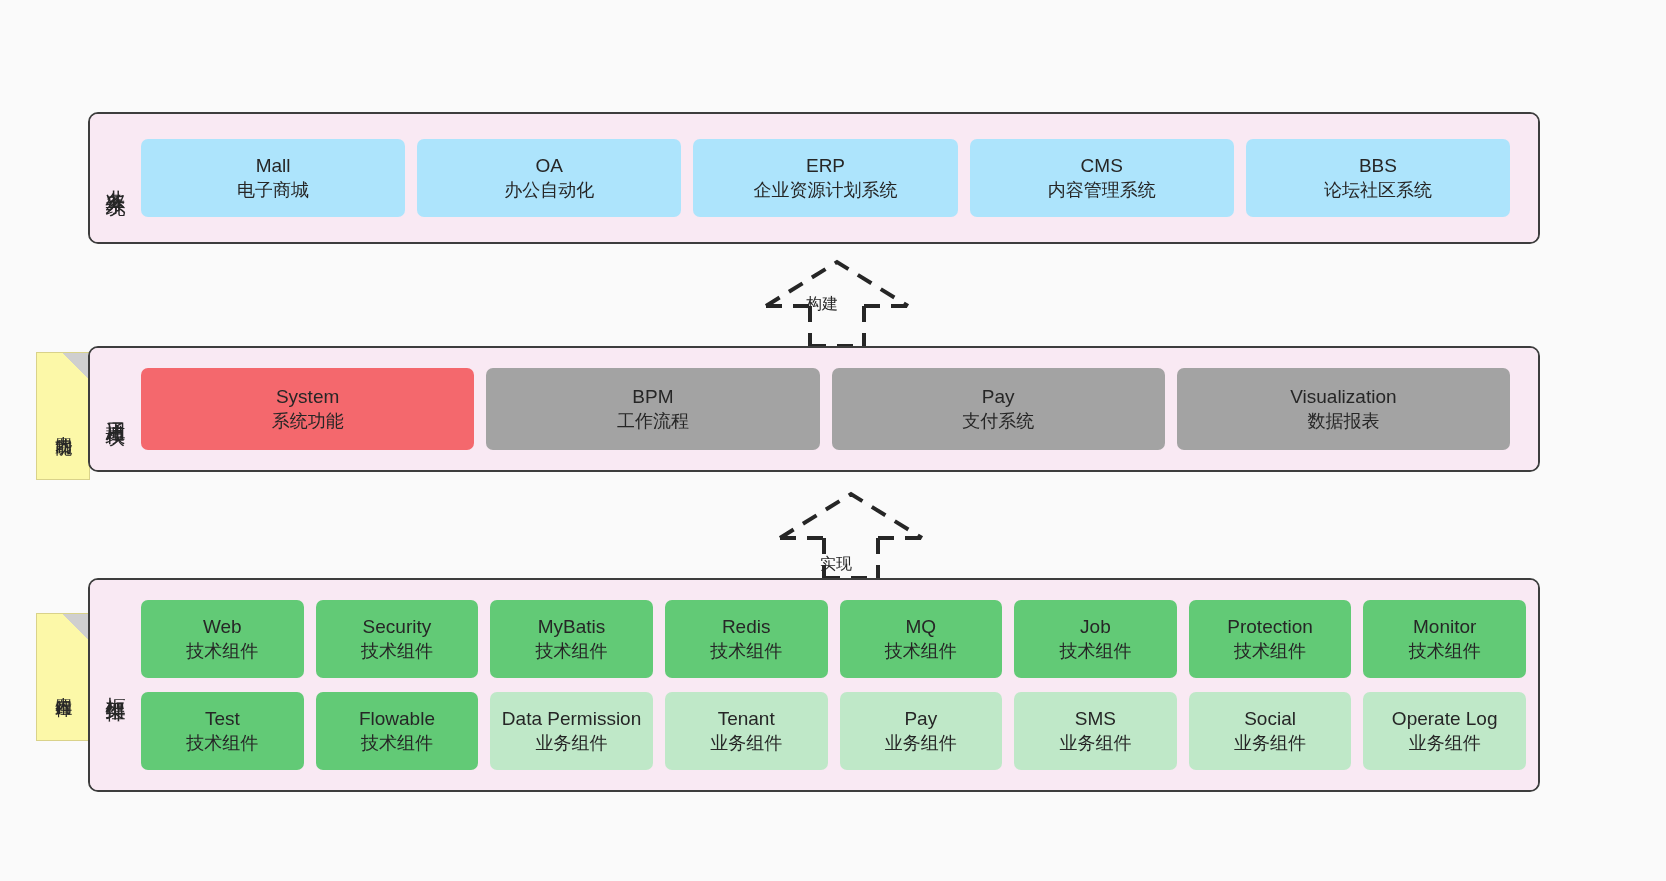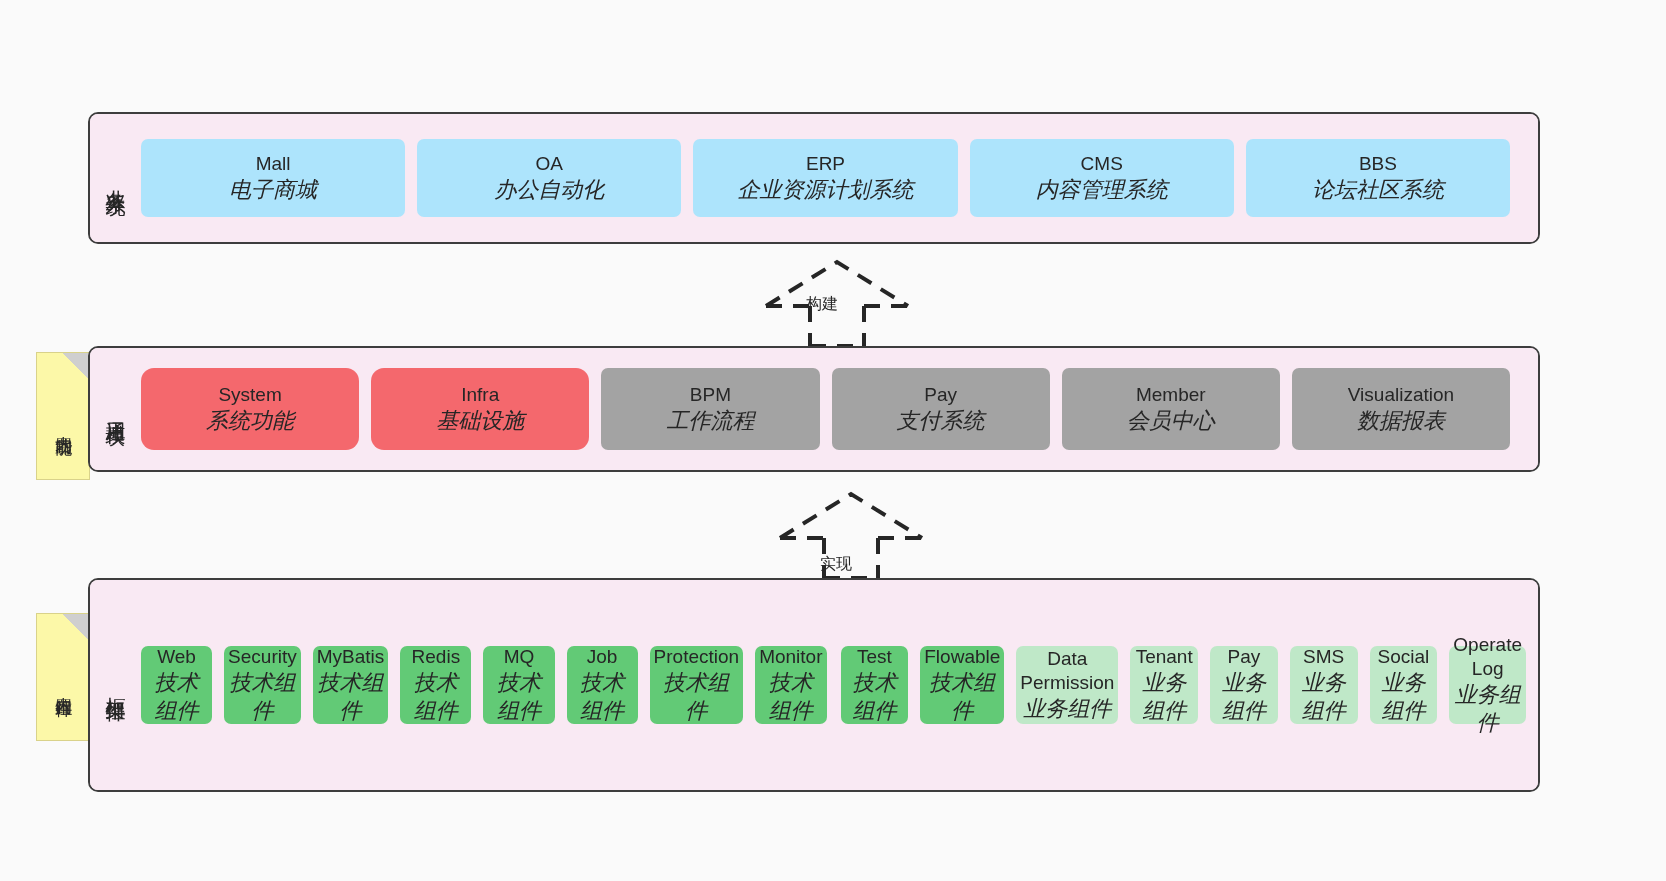--- a/index.html
+++ b/index.html
@@ -54,21 +54,21 @@
   .cells {
     display: flex;
     flex: 1 1 auto;
     height: 100%;
     align-items: center;
     justify-content: space-between;
     padding: 0 28px 0 4px;
     gap: 12px;
   }
   .cells.two-row {
-    flex-direction: row;
+    flex-direction: column;
     justify-content: center;
     gap: 14px;
     padding: 14px 12px 14px 4px;
   }
   .row {
     display: flex;
     width: 100%;
     gap: 12px;
     justify-content: space-between;
   }
@@ -79,28 +79,28 @@
     display: flex;
     flex-direction: column;
     align-items: center;
     justify-content: center;
     text-align: center;
     color: #262626;
     line-height: 1.28;
     padding: 6px 4px;
   }
   .cell .en { font-size: 19px; }
-  .cell .cn { font-size: 22px; font-style: italic; }
+  .cell .cn { font-size: 18px; }
 
   
   .l1 .cell { background: #ade4fc; height: 78px; }
 
   
   .l2 .cell { height: 82px; }
-  .l2 .cell.strong { background: #f4686d; border-radius: 13px; }
+  .l2 .cell.strong { background: #f4686d; }
   .l2 .cell.soft   { background: #a3a3a3; }
 
   
   .l3 .cell { height: 78px; }
   .l3 .cell.tech { background: #62ca76; }
   .l3 .cell.biz  { background: #bfe8c8; }
 
   
   .note {
     position: absolute;
@@ -188,35 +188,27 @@
   </div>
 
   <div class="layer l2" id="layer-common-module" style="left:88px; top:346px; width:1452px; height:126px;">
     <div class="layer-inner">
       <div class="layer-title">通用模块</div>
       <div class="cells">
         <div class="cell strong">
           <span class="en">System</span>
           <span class="cn">系统功能</span>
         </div>
-        <div class="cell strong">
-          <span class="en">Infra</span>
-          <span class="cn">基础设施</span>
-        </div>
         <div class="cell soft">
           <span class="en">BPM</span>
           <span class="cn">工作流程</span>
         </div>
         <div class="cell soft">
           <span class="en">Pay</span>
           <span class="cn">支付系统</span>
-        </div>
-        <div class="cell soft">
-          <span class="en">Member</span>
-          <span class="cn">会员中心</span>
         </div>
         <div class="cell soft">
           <span class="en">Visualization</span>
           <span class="cn">数据报表</span>
         </div>
       </div>
     </div>
   </div>
 
   <div class="arrow" style="left:766px; top:488px; width:170px; height:92px;">

